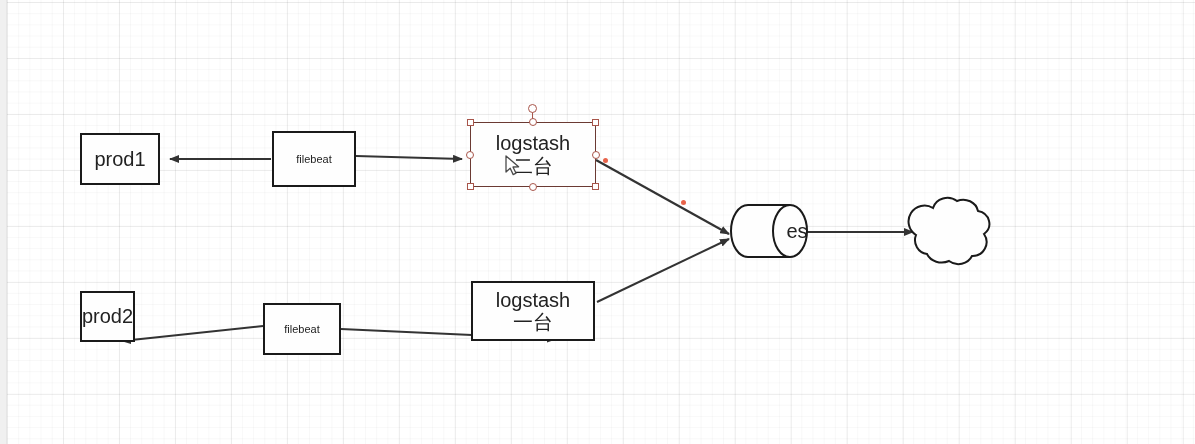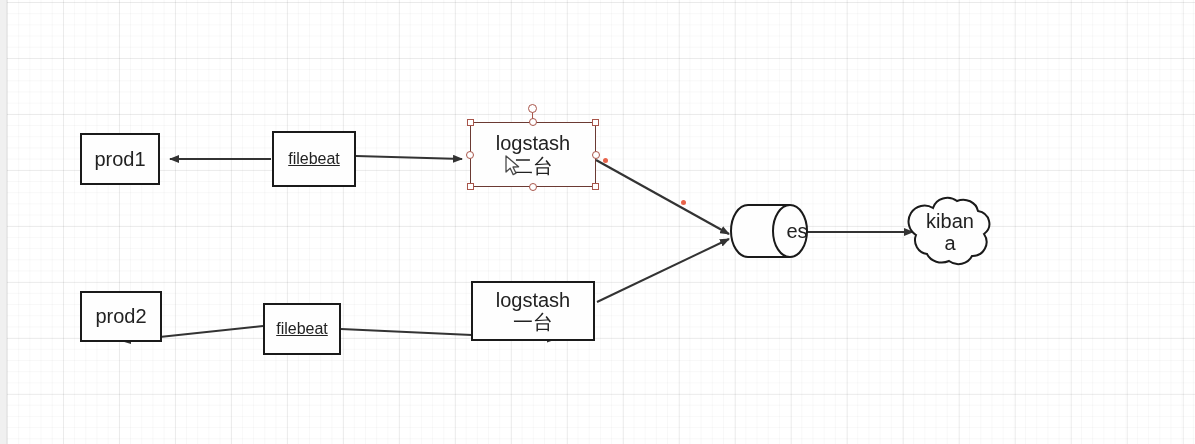--- a/index.html
+++ b/index.html
@@ -52,21 +52,21 @@
     background: #fefefe;
     border: 2px solid #1a1a1a;
     display: flex;
     align-items: center;
     justify-content: center;
     text-align: center;
     color: #222222;
     line-height: 1.12;
   }
   .node.big   { font-size: 20px; }
-  .node.small { font-size: 16px; text-decoration: underline; }
+  .node.small { font-size: 11px; }
   .node.selected {
     border-color: #6b3a33;
     border-width: 1.5px;
   }
   .node-label { white-space: pre-line; }
 
   
   .handle {
     position: absolute;
     background: #ffffff;
@@ -137,21 +137,21 @@
 
   <div class="node small" style="left:272px; top:131px; width:84px; height:56px;">
     <span class="node-label">filebeat</span>
   </div>
 
   <div class="node big selected" style="left:470px; top:122px; width:126px; height:65px;">
     <span class="node-label">logstash
 二台</span>
   </div>
 
-  <div class="node big" style="left:80px; top:291px; width:82px; height:51px;">
+  <div class="node big" style="left:80px; top:291px; width:55px; height:51px;">
     <span class="node-label">prod2</span>
   </div>
 
   <div class="node small" style="left:263px; top:303px; width:78px; height:52px;">
     <span class="node-label">filebeat</span>
   </div>
 
   <div class="node big" style="left:471px; top:281px; width:124px; height:60px;">
     <span class="node-label">logstash
 一台</span>
@@ -169,24 +169,20 @@
     <path d="M933,208
              A15,14 0 0 1 957,201
              A15,14 0 0 1 978,211
              A14,13 0 0 1 984,234
              A14,14 0 0 1 972,256
              A15,14 0 0 1 949,261
              A16,14 0 0 1 927,254
              A14,14 0 0 1 916,235
              A14,14 0 0 1 933,208 Z" fill="#fefefe" stroke="#1a1a1a" stroke-width="2"></path>
   </svg>
-  <div class="node big" style="left:915px; top:200px; width:70px; height:64px; border:none; background:none;">
-    <span class="node-label">kiban
-a</span>
-  </div>
 
   <div>
     <div class="rot-stem" style="left:532px; top:110px; height:13px;"></div>
     <div class="handle rot" style="left:528px; top:104px;"></div>
 
     <div class="handle sq" style="left:467px; top:119px;"></div>
     <div class="handle ci" style="left:529px; top:118px;"></div>
     <div class="handle sq" style="left:592px; top:119px;"></div>
 
     <div class="handle ci" style="left:466px; top:151px;"></div>

